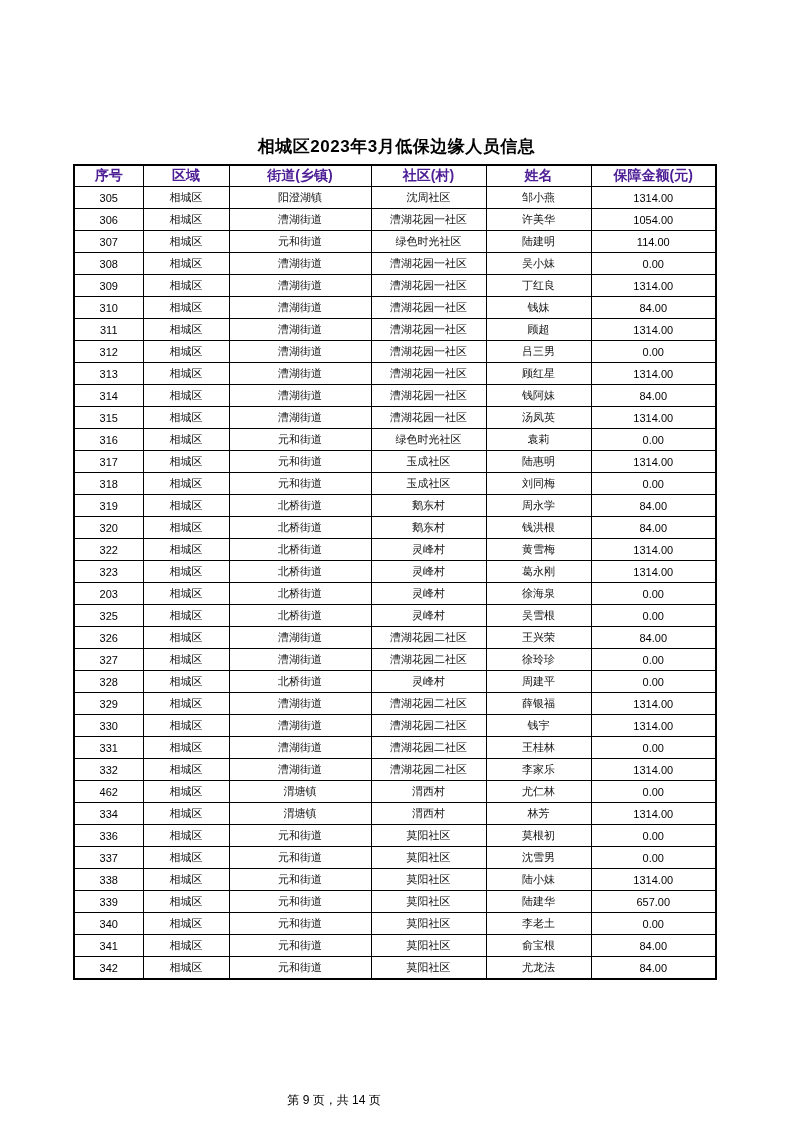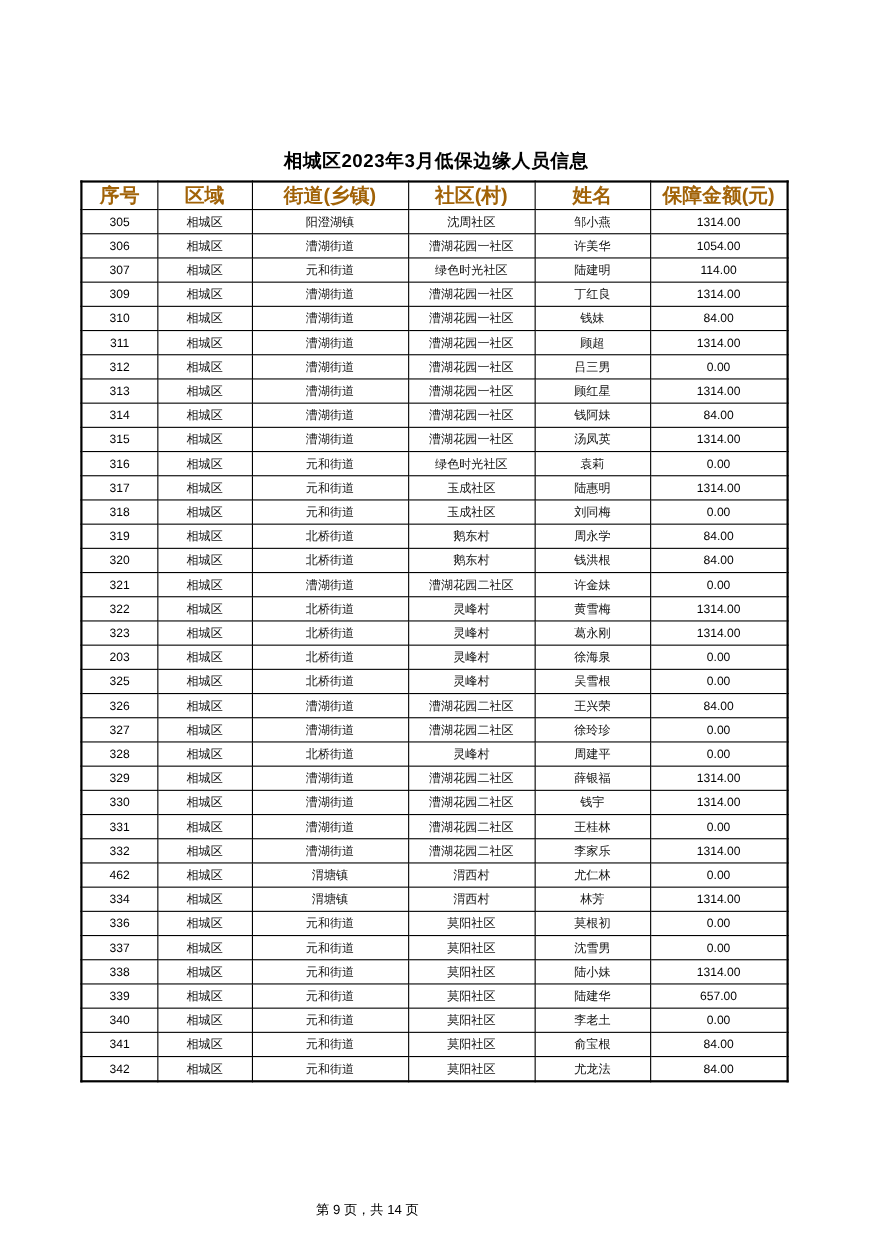--- a/index.html
+++ b/index.html
@@ -41,23 +41,23 @@
   .data-table td {
     border: 1.5px solid #000000;
     text-align: center;
     vertical-align: middle;
     padding: 0 2px;
     overflow: hidden;
     white-space: nowrap;
   }
   .data-table th {
     height: 20px;
-    font-size: 18px;
+    font-size: 14px;
     font-weight: bold;
-    color: #a16207;
+    color: #4c1d95;
   }
   .data-table td {
     height: 21px;
     font-size: 11px;
     font-weight: normal;
     color: #111111;
   }
   .data-table td.num {
     color: #000000;
   }
@@ -116,20 +116,28 @@
         </tr>
         <tr>
           <td class="num">307</td>
           <td>相城区</td>
           <td>元和街道</td>
           <td>绿色时光社区</td>
           <td>陆建明</td>
           <td class="num">114.00</td>
         </tr>
         <tr>
+          <td class="num">308</td>
+          <td>相城区</td>
+          <td>漕湖街道</td>
+          <td>漕湖花园一社区</td>
+          <td>吴小妹</td>
+          <td class="num">0.00</td>
+        </tr>
+        <tr>
           <td class="num">309</td>
           <td>相城区</td>
           <td>漕湖街道</td>
           <td>漕湖花园一社区</td>
           <td>丁红良</td>
           <td class="num">1314.00</td>
         </tr>
         <tr>
           <td class="num">310</td>
           <td>相城区</td>
@@ -210,28 +218,20 @@
           <td>周永学</td>
           <td class="num">84.00</td>
         </tr>
         <tr>
           <td class="num">320</td>
           <td>相城区</td>
           <td>北桥街道</td>
           <td>鹅东村</td>
           <td>钱洪根</td>
           <td class="num">84.00</td>
-        </tr>
-        <tr>
-          <td class="num">321</td>
-          <td>相城区</td>
-          <td>漕湖街道</td>
-          <td>漕湖花园二社区</td>
-          <td>许金妹</td>
-          <td class="num">0.00</td>
         </tr>
         <tr>
           <td class="num">322</td>
           <td>相城区</td>
           <td>北桥街道</td>
           <td>灵峰村</td>
           <td>黄雪梅</td>
           <td class="num">1314.00</td>
         </tr>
         <tr>

